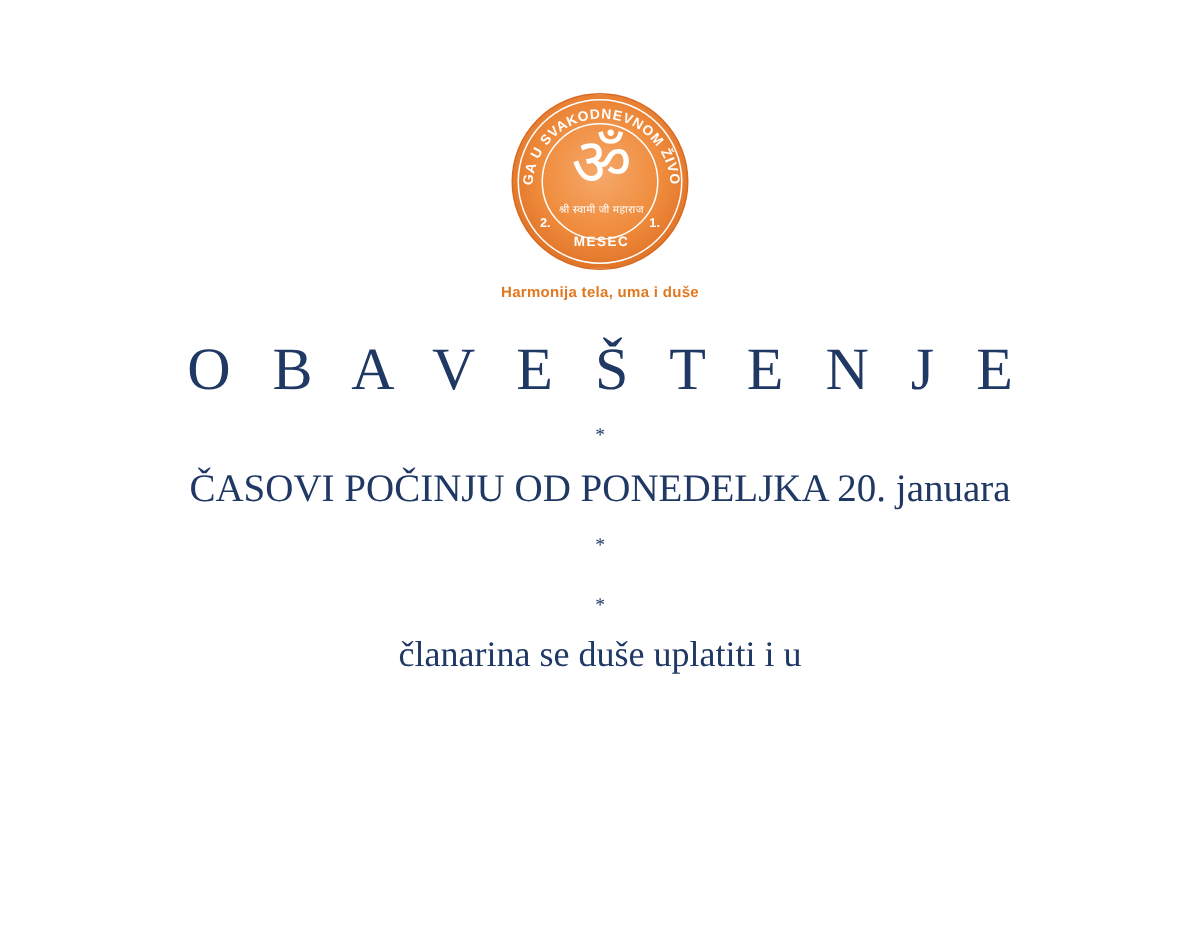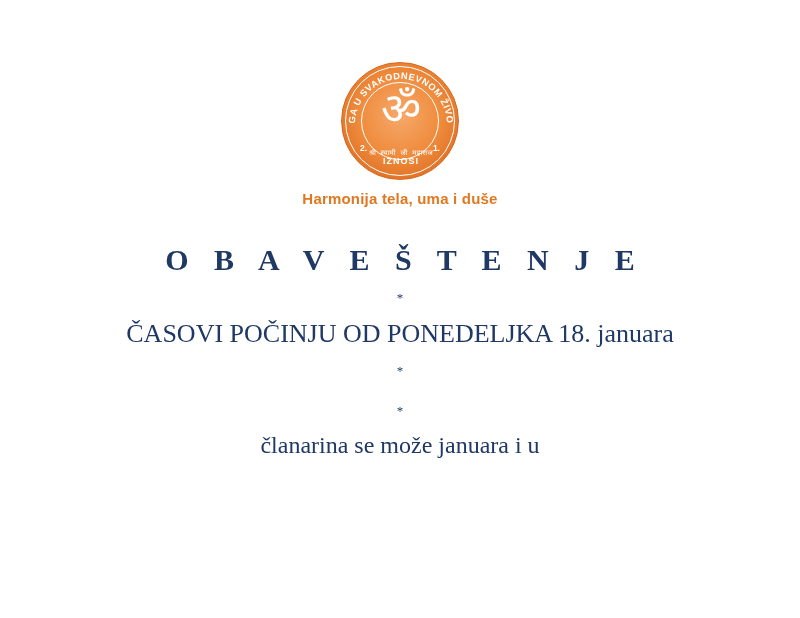--- a/index.html
+++ b/index.html
@@ -71,26 +71,26 @@
     width: 118px;
     text-align: center;
     font-size: 44px;
     line-height: 44px;
     color: #ffffff;
     font-family: "DejaVu Sans", sans-serif;
   }
   .logo-seal .devanagari {
     position: absolute;
     left: 0;
-    top: 85px;
+    top: 72px;
     width: 118px;
     text-align: center;
     font-size: 7px;
     color: #ffffff;
-    font-family: Liberation Mono, monospace;
+    font-family: Liberation Serif, serif;
     letter-spacing: 0.3px;
   }
   .logo-seal .sistem {
     position: absolute;
     left: 0;
     bottom: 13px;
     width: 118px;
     text-align: center;
     font-size: 9px;
     font-weight: bold;
@@ -106,32 +106,32 @@
     font-weight: bold;
     color: #ffffff;
     font-family: "Liberation Sans", sans-serif;
   }
   .logo-seal .num-left { left: 18px; }
   .logo-seal .num-right { right: 18px; }
 
   .tagline {
     margin-top: 10px;
     font-family: "Liberation Sans", sans-serif;
-    font-size: 15px;
+    font-size: 10px;
     font-weight: bold;
     color: #e07820;
     letter-spacing: 0.2px;
   }
 
   
   .title {
-    margin-top: 36px;
-    font-size: 30px;
+    margin-top: 21px;
+    font-size: 40px;
     letter-spacing: 9px;
-    font-weight: bold;
+    font-weight: normal;
     color: #1f3864;
     text-align: center;
     padding-left: 9px;
   }
   .sep {
     color: #1f3864;
     font-size: 13px;
     line-height: 13px;
     text-align: center;
     margin: 14px 0 13px 0;
@@ -164,37 +164,37 @@
           <path id="arcpath" d="M 13,62 A 46,46 0 1 1 105,62"></path>
         </defs>
         <text>
           <textPath href="#arcpath" startOffset="50%" text-anchor="middle">JOGA U SVAKODNEVNOM ŽIVOTU</textPath>
         </text>
       </svg>
       <div class="om">ॐ</div>
       <div class="devanagari">श्री स्वामी जी महाराज</div>
       <div class="num-left">2.</div>
       <div class="num-right">1.</div>
-      <div class="sistem">IZNOSI</div>
+      <div class="sistem">MESEC</div>
     </div>
     <div class="tagline">Harmonija tela, uma i duše</div>
   </div>
 
   <div class="title">O B A V E Š T E N J E</div>
 
   <div class="sep">*</div>
 
   <div class="block">
-    <div class="line">ČASOVI POČINJU OD PONEDELJKA 18. januara</div>
+    <div class="line">ČASOVI POČINJU OD PONEDELJKA 20. januara</div>
   </div>
 
   <div class="sep">*</div>
 
   <div class="block">
   </div>
 
   <div class="sep">*</div>
 
   <div class="block">
-    <div class="line small">članarina se može januara i u</div>
+    <div class="line small">članarina se duše uplatiti i u</div>
   </div>
 
 </div>
 
 </body></html>

